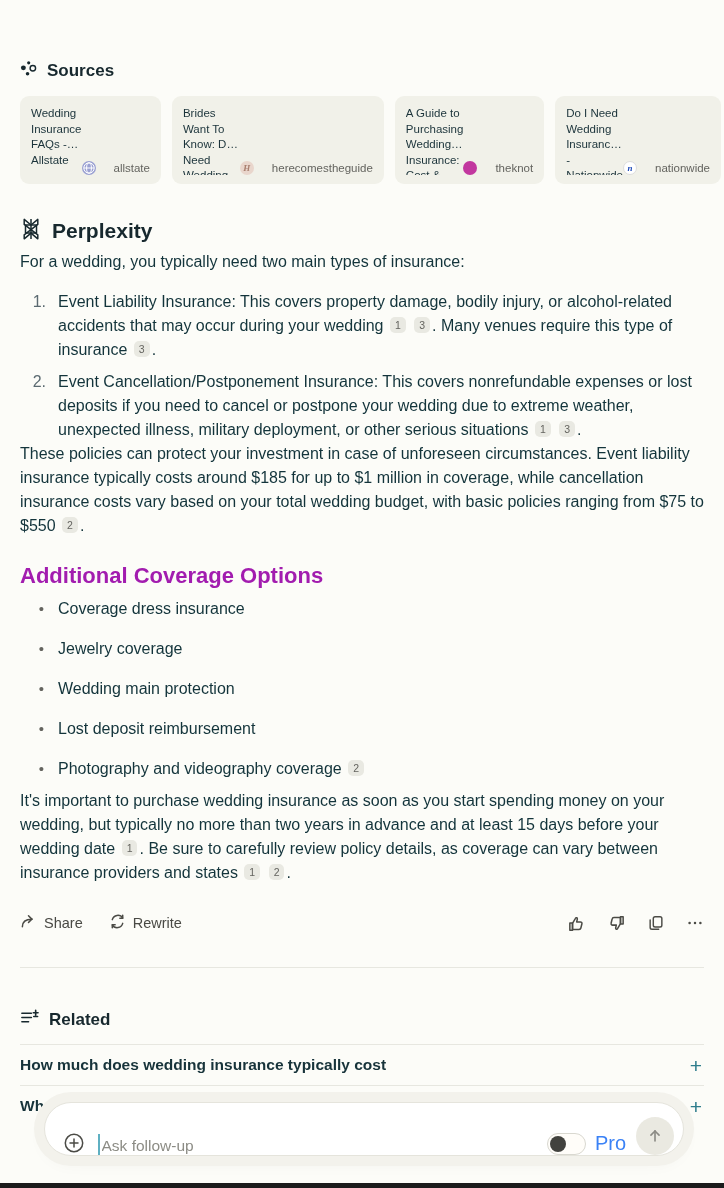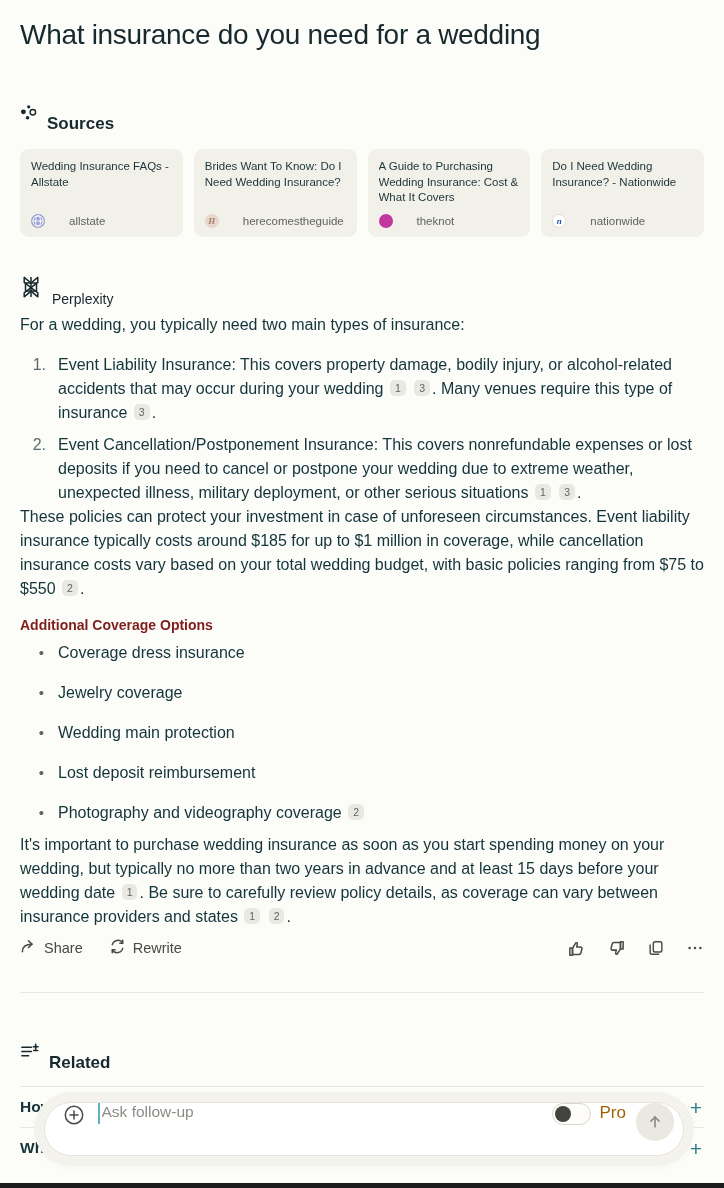--- a/index.html
+++ b/index.html
@@ -8,98 +8,97 @@
     font-family:"Liberation Sans", sans-serif;
     background:#fcfcf8;
     color:#13343b;
     position:relative;
   }
   .content { padding:18px 20px 0 20px; }
 
   h1.page-title { font-size:28px; font-weight:400; letter-spacing:-0.3px; line-height:34px; color:#17282e; }
 
   .sec-header { display:flex; align-items:center; gap:10px; }
-  .sec-header .label { font-size:17px; font-weight:700; color:#17282e;margin-top:20px; }
+  .sec-header .label { font-size:17px; font-weight:700; color:#17282e; }
   .sources-header { margin-top:42px; }
 
   .cards { display:flex; gap:11px; margin-top:15px; }
   .card {
     flex:1 1 0; height:88px; background:#f1f1e9; border-radius:9px;
-    padding:10px 11px 9px 11px; display:flex; flex-direction:column; cursor:pointer;
+    padding:10px 11px 9px 11px; display:flex; flex-direction:row; cursor:pointer;
   }
   .card-title { font-size:11.5px; line-height:15.5px; font-weight:500; color:#1b333a;
     display:-webkit-box; -webkit-line-clamp:3; -webkit-box-orient:vertical; overflow:hidden; }
-  .card-meta { margin-top:auto; display:flex; align-items:center; gap:24px; }
+  .card-meta { margin-top:auto; display:flex; align-items:center; gap:18px; }
   .favicon { width:14px; height:14px; border-radius:50%; flex:0 0 auto; display:flex;
     align-items:center; justify-content:center; font-size:9px; overflow:hidden; }
   .domain { font-size:11.5px; color:#64645f; }
 
   .answer-header { margin-top:34px; }
-  .answer-header .label { font-size:14px; font-weight:400; }
+  .answer-header .label { font-size:21px; font-weight:700; }
 
   .blocks { margin-top:6px; }
   .blocks p { font-size:16px; line-height:24px; color:#13343b; }
-  .blocks h2 { font-size:14px; font-weight:700; margin-top:16px; color:#7f1d1d; }
+  .blocks h2 { font-size:22px; font-weight:700; margin-top:25px; color:#a21caf; }
   .oli { display:flex; margin-top:8px; }
   .oli:first-of-type { margin-top:16px; }
   .num { width:38px; flex:0 0 38px; text-align:right; padding-right:12px; font-size:16px;
     line-height:24px; color:#5b6a71; }
   .oli-text, .uli-text { font-size:16px; line-height:24px; flex:1; }
   .uli { display:flex; margin-top:8px; min-height:32px; align-items:flex-start; }
   .bullet { width:38px; flex:0 0 38px; text-align:right; padding-right:14px; color:#64645f;
     font-size:15px; line-height:24px; }
   .uli .uli-text { line-height:24px; padding-top:0; margin-bottom:8px; }
 
   .cite { display:inline-block; background:#e9e9e2; color:#64645f; font-size:10.5px;
     line-height:10px; padding:3px 5px; border-radius:5px; vertical-align:2px;
     margin:0 2px; cursor:pointer; }
 
-  .action-bar { display:flex; margin-top:9px; }
+  .action-bar { display:flex; margin-top:28px; }
   .action-left { display:flex; gap:26px; }
   .txt-btn { display:flex; align-items:center; gap:7px; font-size:14.5px; color:#494944;
     background:none; border:none; cursor:pointer; font-family:inherit; }
   .action-right { margin-left:auto; display:flex; gap:21px; align-items:center; }
   .icon-btn { background:none; border:none; cursor:pointer; color:#4b4b46; display:flex; }
   svg.ic { stroke:#4b4b46; fill:none; stroke-width:1.6; stroke-linecap:round; stroke-linejoin:round; }
 
   .divider { height:1px; background:#e7e7e0; margin:34px 0 0 0; }
 
   .related-header { margin-top:40px; }
   .rel-list { margin-top:13px; }
   .rel-row { display:flex; align-items:center; justify-content:space-between;
     border-top:1px solid #e7e7e0; height:41px; cursor:pointer; }
   .rel-text { font-size:15.5px; font-weight:700; color:#17333a; }
   .rel-plus { color:#2f7d8c; font-size:21px; font-weight:400; line-height:1; padding-right:2px; }
 
   .followup {
     position:absolute; left:44px; top:1102px; width:640px; height:54px;
     background:#ffffff; border:1px solid #e5e4dc; border-radius:28px;
     box-shadow:0 0 0 10px #f3f2ec, 0 6px 18px rgba(0,0,0,0.05);
-    display:flex; align-items:flex-start; padding:0 9px 0 17px; z-index:5;
+    display:flex; align-items:flex-end; padding:0 9px 0 17px; z-index:5;
   }
   .plus-circle { flex:0 0 auto; display:flex; cursor:pointer; }
   .caret { width:1.5px; height:21px; background:#5fb0c2; margin-left:12px; flex:0 0 auto; }
   .followup input { flex:1; border:none; outline:none; background:transparent;
     font-size:15.5px; font-family:inherit; color:#13343b; padding-left:2px; }
   .followup input::placeholder { color:#8c8c85; }
   .pro-toggle { width:39px; height:22px; border:1.5px solid #d9d8d0; border-radius:12px;
     background:#fffdf9; position:relative; cursor:pointer; flex:0 0 auto; }
   .pro-knob { position:absolute; left:2px; top:1.5px; width:16px; height:16px;
     border-radius:50%; background:#42423e; }
-  .pro-label { font-size:17px; color:#a16207; margin:0 10px 0 9px; }
+  .pro-label { font-size:20px; color:#3b82f6; margin:0 10px 0 9px; }
   .submit-btn { width:38px; height:38px; border-radius:50%; background:#eae9e1; border:none;
     display:flex; align-items:center; justify-content:center; cursor:pointer; flex:0 0 auto; }
 
   .bottom-strip { position:absolute; left:0; bottom:0; width:100%; height:5px; background:#1b1b1b; z-index:6; }
 </style>
 </head>
 <body>
 
 <div class="content">
-  <h1 class="page-title">What insurance do you need for a wedding</h1>
 
   <div class="sec-header sources-header">
     <span>
       <svg width="17" height="17" viewBox="0 0 18 18">
         <circle cx="9.2" cy="3" r="1.7" fill="#17282e"></circle>
         <circle cx="3.6" cy="8.3" r="2.6" fill="#17282e"></circle>
         <circle cx="13.6" cy="8.8" r="2.9" fill="none" stroke="#17282e" stroke-width="1.5"></circle>
         <circle cx="8" cy="14.6" r="1.9" fill="#17282e"></circle>
       </svg>
     </span>

